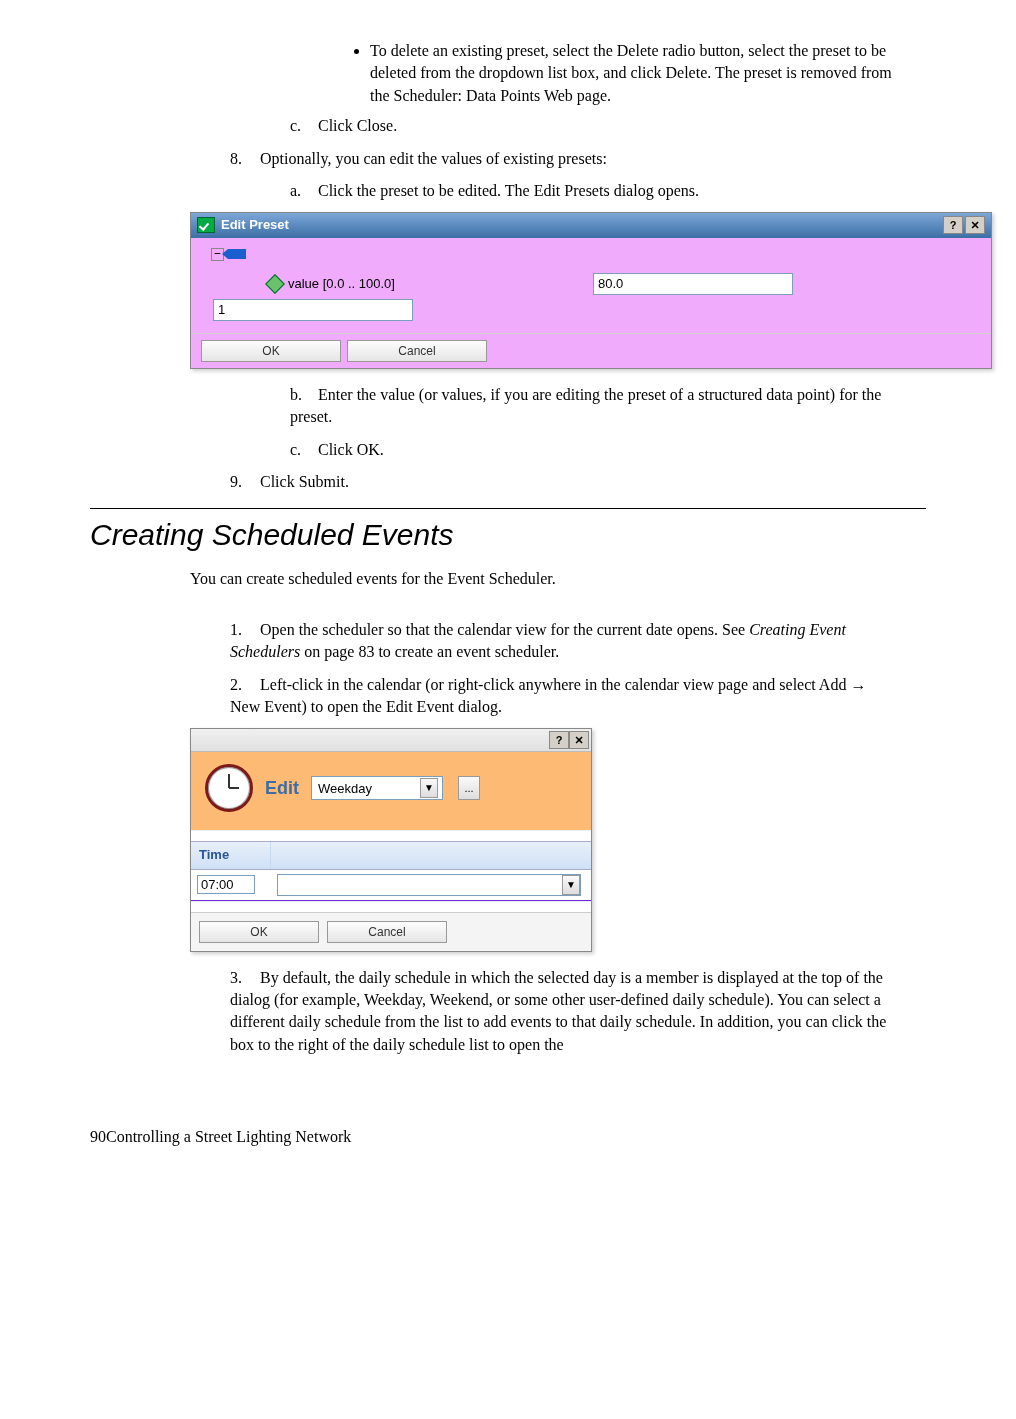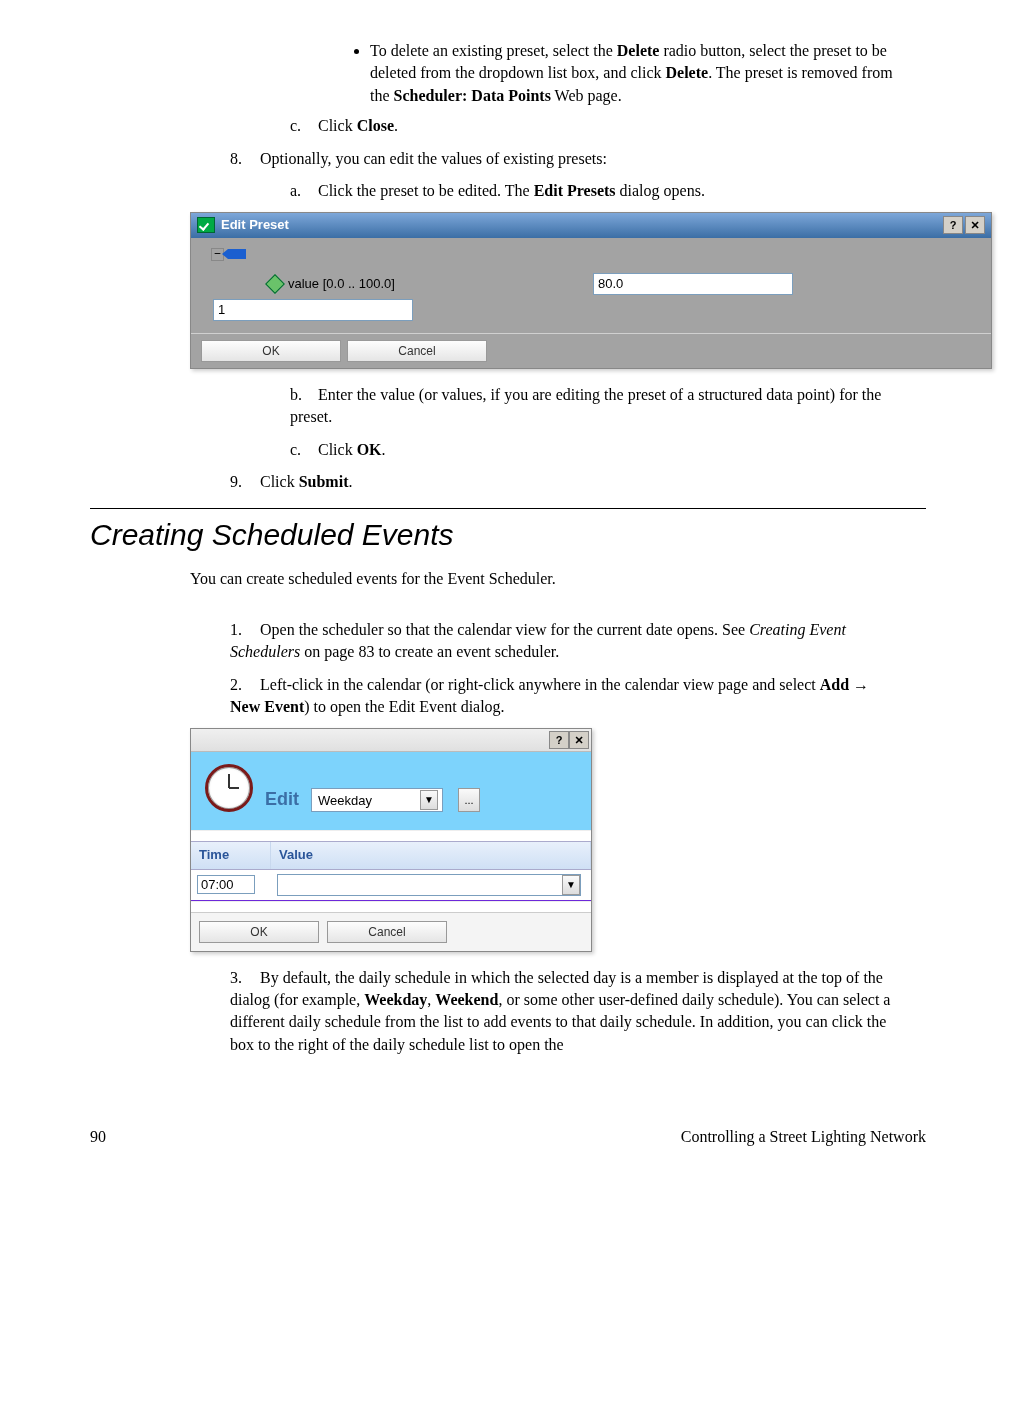--- a/index.html
+++ b/index.html
@@ -5,45 +5,45 @@
   body {
     font-family: "Times New Roman", serif;
     font-size: 16px;
     line-height: 1.4;
     margin: 0;
     padding: 40px 90px 40px 90px;
     width: 1016px;
     box-sizing: border-box;
     color: #000;
   }
-  .bold { font-weight: bold; }
+  .bold { font-weight: normal; }
   .italic { font-style: italic; }
   ul.bullet { list-style: disc; margin: 0 0 8px 0; padding-left: 0; }
   ul.bullet > li { margin-left: 280px; margin-right: 20px; margin-bottom: 6px; }
   .sub-letter { margin-left: 200px; margin-bottom: 10px; }
   .sub-letter .marker { display: inline-block; width: 28px; }
   .num-item { margin-left: 140px; margin-right: 32px; margin-bottom: 10px; }
   .num-item .marker { display: inline-block; width: 30px; }
   .section-divider { border: none; border-top: 1px solid #000; margin: 15px 0 5px 0; }
   h2.section-heading {
     font-family: Arial, sans-serif;
     font-style: italic;
     font-weight: normal;
     font-size: 30px;
     margin: 5px 0 12px 0;
   }
   .body-text { margin-left: 100px; margin-right: 20px; margin-bottom: 28px; }
-  .footer { display: flex; justify-content: space-between; margin-top: 70px; font-size: 16px; gap: 25px; }
+  .footer { display: flex; justify-content: flex-start; margin-top: 70px; font-size: 16px; }
 
   
   .dialog-preset {
     margin: 8px 0 15px 100px;
     width: 800px;
     border: 1px solid #888;
-    background: #a3a3a3;
+    background: #f0abfc;
     box-shadow: 2px 2px 4px rgba(0,0,0,0.2);
     font-family: Tahoma, Arial, sans-serif;
     font-size: 13px;
   }
   .titlebar {
     background: linear-gradient(to bottom, #7da7d9, #3b6ea5);
     color: #fff;
     font-weight: bold;
     padding: 3px 6px;
     display: flex;
@@ -110,22 +110,22 @@
     box-shadow: 2px 2px 4px rgba(0,0,0,0.2);
     font-family: Tahoma, Arial, sans-serif;
     font-size: 13px;
   }
   .event-titlebar {
     background: linear-gradient(#f0f0f0,#e0e0e0);
     border-bottom: 1px solid #bbb;
     display: flex; justify-content: flex-end; padding: 2px;
   }
   .event-top {
-    display: flex; align-items: flex-end; gap: 12px;
-    padding: 12px 14px 18px 14px; background: #7dd3fc;
+    display: flex; align-items: center; gap: 12px;
+    padding: 12px 14px 18px 14px; background: #fdba74;
   }
   .clock-icon {
     width: 42px; height: 42px; border-radius: 50%;
     background: radial-gradient(#fff 60%, #ccc 100%);
     border: 3px solid #7a1a1a;
     position: relative;
     box-shadow: inset 0 0 0 1px #999;
   }
   .clock-icon::before { content:""; position:absolute; left:50%; top:50%; width:2px; height:14px; background:#333; transform-origin: bottom; transform: translate(-50%,-100%) rotate(0deg); }
   .clock-icon::after { content:""; position:absolute; left:50%; top:50%; width:2px; height:10px; background:#333; transform-origin: bottom; transform: translate(-50%,-100%) rotate(90deg); }
@@ -247,21 +247,20 @@
     <span class="edit-label">Edit</span>
     <span class="combo">
       <input class="combo-input" value="Weekday" style="">
       <span class="combo-btn">▼</span>
     </span>
     <span class="small-more-btn">...</span>
   </div>
   <div class="spacer-row"></div>
   <div class="event-grid-header">
     <div>Time</div>
-    <div>Value</div>
   </div>
   <div class="event-grid-row">
     <div><input class="time-input" value="07:00" style=""></div>
     <div class="value-cell">
       <span class="value-combo">
         <input class="value-combo-input" value="" style="">
         <span class="combo-btn">▼</span>
       </span>
     </div>
   </div>

